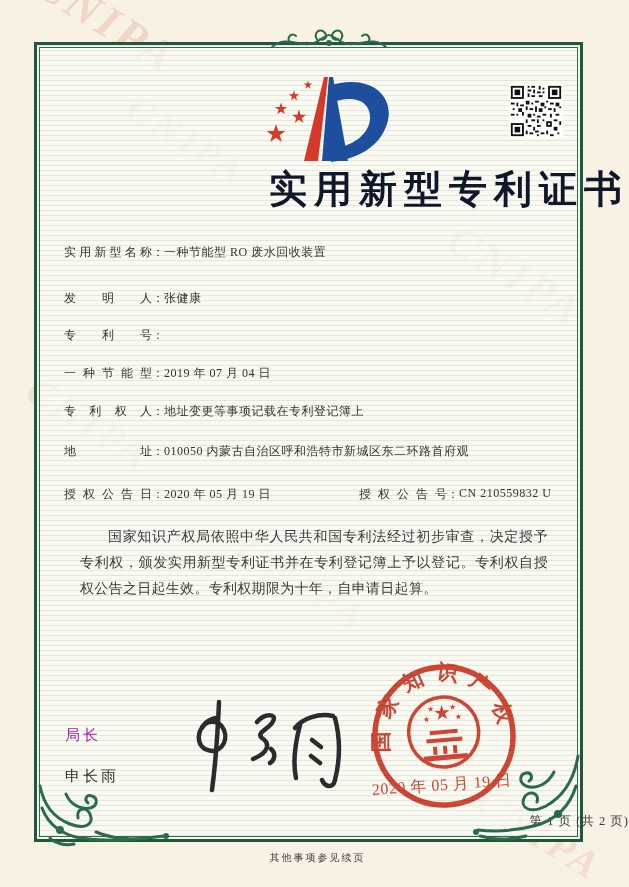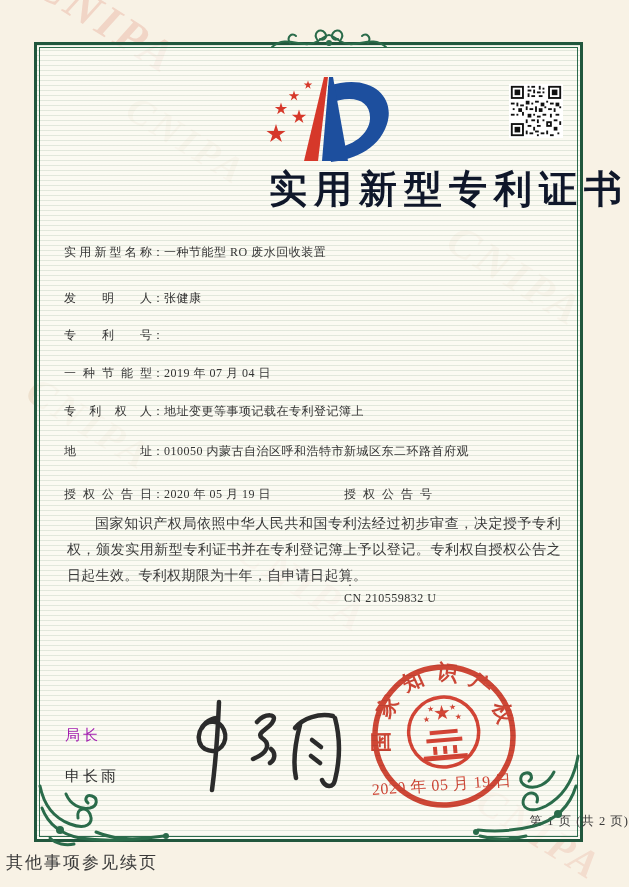--- a/index.html
+++ b/index.html
@@ -39,32 +39,32 @@
     position:absolute;left:0;right:0;top:164px;text-align:right;
     font-size:38px;font-weight:bold;color:#0f172a;letter-spacing:7px;
   }
   .frow{position:absolute;left:64px;width:480px;font-size:12px;color:#333;display:flex;align-items:center;}
   .f-label{
     display:inline-block;width:88px;flex:0 0 88px;
     text-align:justify;text-align-last:justify;letter-spacing:0;
   }
   .f-colon{flex:0 0 auto;}
   .f-value{flex:1 1 auto;letter-spacing:0.5px;}
-  .pair2{position:absolute;left:280px;top:0;display:flex;width:230px;flex-direction:column;}
+  .pair2{position:absolute;left:295px;top:0;display:flex;width:230px;}
   .paras{
     position:absolute;left:64px;top:508px;width:500px;
     font-size:14px;line-height:1.85;text-align:justify;color:#3a3a3a;
   }
-  .paras p{margin:3px;text-indent:2em;letter-spacing:0.3px;}
+  .paras p{margin:16px;text-indent:2em;letter-spacing:0.3px;}
   .sig-title{position:absolute;left:65px;top:726px;font-size:15px;letter-spacing:3px;color:#a21caf;}
   .sig-name{position:absolute;left:65px;top:759px;font-size:15px;letter-spacing:3px;color:#2f2f2f;margin-top:8px;}
   .sig-hand{position:absolute;left:183px;top:692px;}
   .seal{position:absolute;left:362px;top:656px;z-index:5;mix-blend-mode:multiply;opacity:0.93;}
   .page-info{position:absolute;left:0;right:0;top:813px;text-align:right;font-size:12.5px;letter-spacing:1px;color:#3a3a3a;}
-  .cont-note{position:absolute;left:0;right:0;top:851px;text-align:left;font-size:17px;letter-spacing:2px;color:#3a3a3a;z-index:3;margin-left:6px;}
+  .cont-note{position:absolute;left:0;right:0;top:851px;text-align:center;font-size:10px;letter-spacing:2px;color:#3a3a3a;z-index:3;margin-left:6px;}
   .ornament-top{position:absolute;left:268px;top:25px;z-index:4;}
   .flourish-bl{position:absolute;left:36px;top:780px;z-index:4;}
   .flourish-br{position:absolute;left:472px;top:752px;z-index:4;transform:scaleX(-1);}
 </style>
 </head>
 <body>
 
 <div class="page">
 
   <span class="wm pink" style="left:28px;top:-6px;font-size:46px;opacity:.75">CNIPA</span>

